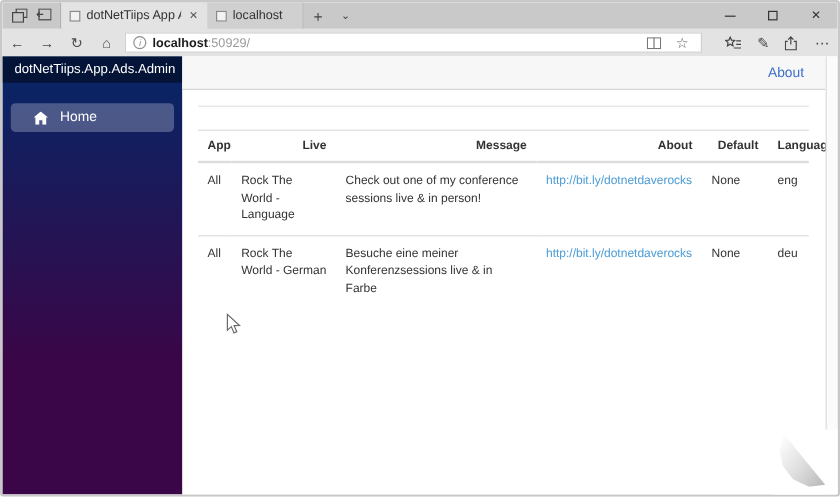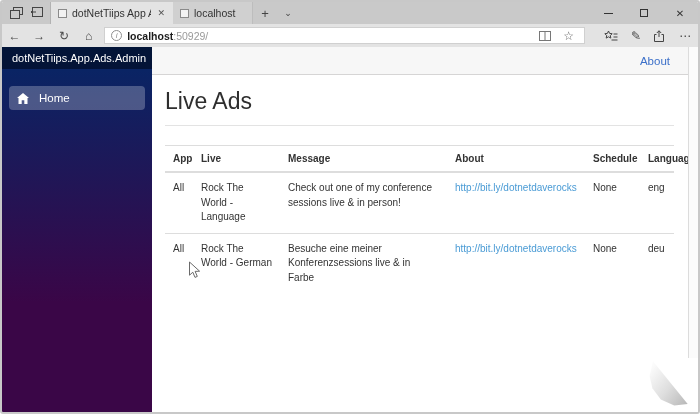--- a/index.html
+++ b/index.html
@@ -51,36 +51,36 @@
 
   
   .viewport { position:absolute; left:0; top:45px; width:696px; height:365px; display:flex; }
 
   .sidebar { width:150px; flex:none; background-image:linear-gradient(180deg,#052767 0%, #3a0647 70%);
              color:#fff; }
   .brand { height:22px; background:rgba(0,0,0,0.45); display:flex; align-items:center;
            padding:0 10px; font-size:11px; color:#fff; white-space:nowrap; }
   .nav { padding-top:17px; }
   .nav-item { display:flex; align-items:center; gap:9px; height:24px; margin:0 7px 12px 7px;
-              padding:0 7px; border-radius:4px; font-size:11.5px; color:#d7d7d7; }
+              padding:0 18px; border-radius:4px; font-size:11.5px; color:#d7d7d7; }
   .nav-item.active { background:rgba(255,255,255,0.25); color:#fff; }
   .nav-ico { width:14px; display:flex; align-items:center; justify-content:center; }
 
   .main { flex:1; display:flex; flex-direction:column; background:#fff; }
   .top-row { height:28px; background:#f7f7f7; border-bottom:1px solid #d6d5d5;
              display:flex; align-items:center; justify-content:flex-end; padding:0 18px; }
   .about-link { color:#3c70c9; font-size:11.5px; text-decoration:none; }
   .content { padding:13px 14px 0 13px; }
   .page-title { font-size:23px; font-weight:400; color:#2e2e2e; margin-bottom:10px; }
   .content hr { border:none; border-top:1px solid #e3e3e3; margin:0 0 12px 0; }
   .total-clicks { font-size:17px; font-weight:400; color:#2e2e2e; }
 
   table.ads { width:100%; border-collapse:collapse; table-layout:fixed; margin-top:19px;
               font-size:10px; color:#333; }
-  table.ads th { text-align:left; font-weight:bold; padding:7px 8px;
+  table.ads th { text-align:right; font-weight:bold; padding:7px 8px;
                  border-top:1px solid #ddd; border-bottom:2px solid #ddd; white-space:nowrap; }
   table.ads td { padding:8px 8px; border-top:1px solid #ddd; vertical-align:top; line-height:1.45; }
   table.ads tr:first-child td { border-top:none; }
   .cell-link { color:#4a9bd5; text-decoration:none; white-space:nowrap; }
 
   .scrollbar { width:10px; flex:none; background:#fbfbfb; border-left:1px solid #dcdcdc; }
 
   
   .cursor { position:absolute; left:186px; top:259px; z-index:40; }
 
@@ -187,39 +187,38 @@
           <span>Home</span>
         </div>
       </nav>
     </aside>
 
     <div class="main">
       <div class="top-row">
         <a class="about-link">About</a>
       </div>
       <div class="content">
-        <h1 class="page-title">Live Ads</h1>
         <hr>
 
         <table class="ads">
           <colgroup>
             <col style="width:28px">
               <col style="width:87px">
               <col style="width:167px">
             <col style="width:138px">
               <col style="width:55px">
               <col>
           </colgroup>
           <thead>
             <tr>
               <th>App</th>
               <th>Live</th>
               <th>Message</th>
               <th>About</th>
-              <th>Schedule</th>
+              <th>Default</th>
               <th>Language</th>
             </tr>
           </thead>
           <tbody>
             <tr>
               <td>All</td>
               <td>Rock The World - Language</td>
               <td>Check out one of my conference sessions live &amp; in person!</td>
               <td><a class="cell-link">http://bit.ly/dotnetdaverocks</a></td>
               <td>None</td>

